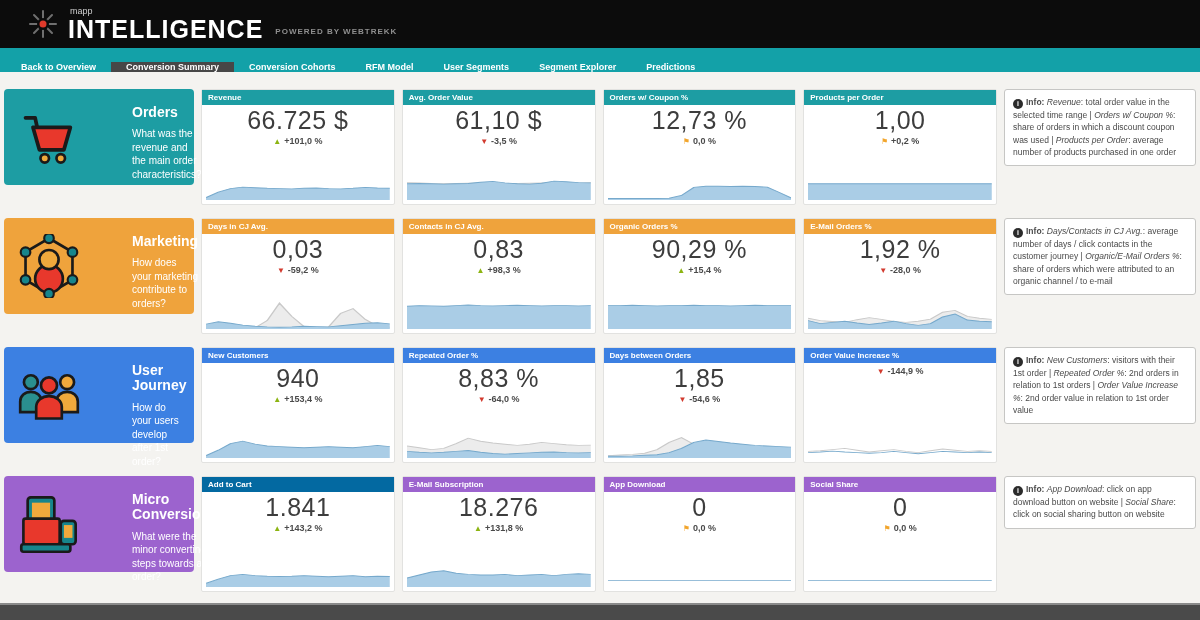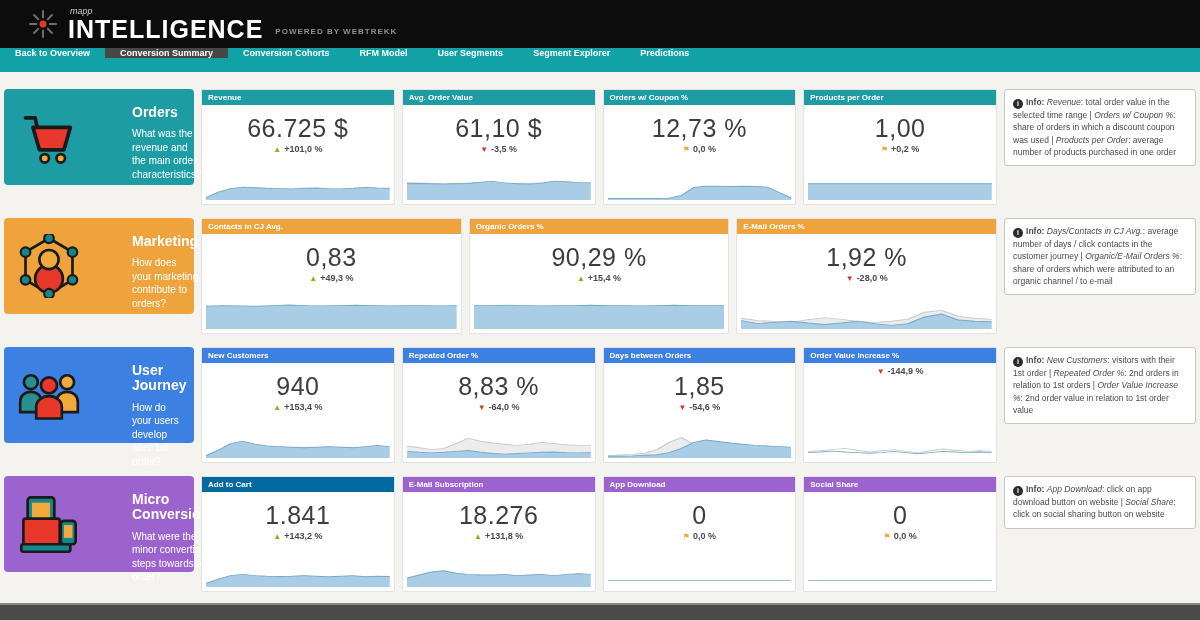--- a/index.html
+++ b/index.html
@@ -7,39 +7,39 @@
   body {
     width:1200px; height:620px; overflow:hidden;
     background:#f4f3f0;
     font-family:"Liberation Sans", sans-serif;
     position:relative;
   }
   
   .topbar { height:48px; background:#0c0c0c; display:flex; align-items:center; padding-left:28px; }
   .logo-star { width:30px; height:30px; margin-right:10px; flex:0 0 auto; }
   .logo-text { display:flex; flex-direction:column; line-height:1; }
-  .brand-small { color:#cfcfcf; font-size:9px; font-style:italic; margin-left:2px; margin-bottom:1px; }
+  .brand-small { color:#cfcfcf; font-size:9px; margin-left:2px; margin-bottom:1px; }
   .brand-main { color:#ffffff; font-size:25px; font-weight:bold; letter-spacing:1px; }
   .brand-sub { color:#8f8f8f; font-size:8px; letter-spacing:1px; font-weight:bold; margin-left:12px; margin-top:14px; }
   
-  .navbar { height:24px; background:#13a1a8; display:flex; align-items:flex-start; }
+  .navbar { height:24px; background:#13a1a8; display:flex; align-items:flex-end; padding-left:6px; }
   .tab { color:#fff; font-size:9px; font-weight:bold; padding:0 15px; display:flex; align-items:center; cursor:pointer; white-space:nowrap; }
   .tab.active { background:#474747; }
   
   .content { padding:17px 4px 0 4px; }
   .row { display:flex; gap:7px; margin-bottom:13px; height:116px; align-items:flex-start; }
   .row-card { width:190px; height:96px; border-radius:4px; color:#fff; display:flex; padding:8px 8px 8px 6px; flex:0 0 auto;gap:40px; }
   .row-icon { width:78px; display:flex; align-items:center; justify-content:center; flex:0 0 auto; }
   .row-icon svg { width:64px; height:64px; }
   .row-text { flex:1; padding-top:8px; padding-left:4px; }
   .row-title { font-size:14px; font-weight:bold; margin:0 0 7px 0; line-height:1.1; }
   .row-desc { font-size:10px; line-height:1.35; margin:0; }
   .kpi-card { flex:1 1 auto; height:116px; background:#fff; border:1px solid #e2e2e0; border-radius:2px; display:flex; flex-direction:column; }
   .kpi-header { height:15px; color:#fff; font-size:8px; font-weight:bold; display:flex; align-items:center; padding:0 6px; flex:0 0 auto; }
-  .kpi-value { text-align:center; font-size:25px; color:#3d3d3d; margin-top:10px; letter-spacing:0.5px; line-height:1.05; }
+  .kpi-value { text-align:center; font-size:25px; color:#3d3d3d; margin-top:2px; letter-spacing:0.5px; line-height:1.05; }
   .kpi-delta { text-align:center; font-size:9px; color:#4a4a4a; font-weight:bold; margin-top:3px; }
   .delta-icon { font-size:8px; margin-right:3px; font-weight:normal; }
   .up   .delta-icon { color:#8cb411; }
   .down .delta-icon { color:#d23a2e; }
   .flat .delta-icon { color:#f2a52c; }
   .spark { display:block; margin:auto 4px 4px 4px; height:30px; width:calc(100% - 8px); flex:0 0 auto; }
   .info-panel { width:192px; flex:0 0 auto; background:#fff; border:1px solid #c6c6c4; border-radius:3px; padding:6px 8px 7px 8px; font-size:8.5px; color:#4a4a4a; line-height:1.45; }
   .info-icon { display:inline-block; width:10px; height:10px; border-radius:50%; background:#2b2b2b; color:#fff; font-size:7px; font-weight:bold; text-align:center; line-height:10px; margin-right:3px; font-style:normal; vertical-align:-1px; }
   .info-prefix { font-weight:bold; }
   .seg-i { font-style:italic; }
@@ -168,26 +168,39 @@
                 <circle cx="8" cy="17" r="4.5"></circle>
             </g>
           </svg>
         </div>
         <div class="row-text">
           <h2 class="row-title">Marketing</h2>
           <p class="row-desc">How does your marketing contribute to orders?</p>
         </div>
       </div>
 
+      <div class="kpi-card">
+        <div class="kpi-header" style="background-color: rgb(239, 163, 60);">Days in CJ Avg.</div>
+        <div class="kpi-value">0,03</div>
+        <div class="kpi-delta down">
+          <span class="delta-icon">▼</span><span>-59,2 %</span>
+        </div>
+        <svg class="spark" viewBox="0 0 100 30" preserveAspectRatio="none">
+            <polygon points="0,30 0.0,28.2 6.7,25.8 13.3,27.3 20.0,28.5 26.7,28.8 33.3,21.6 40.0,4.2 46.7,17.4 53.3,27.6 60.0,28.5 66.7,27.9 73.3,14.4 80.0,9.6 86.7,20.4 93.3,27.0 100.0,28.2 100,30" fill="#ececec"></polygon>
+            <polyline points="0.0,28.2 6.7,25.8 13.3,27.3 20.0,28.5 26.7,28.8 33.3,21.6 40.0,4.2 46.7,17.4 53.3,27.6 60.0,28.5 66.7,27.9 73.3,14.4 80.0,9.6 86.7,20.4 93.3,27.0 100.0,28.2" fill="none" stroke="#c9c9c9" stroke-width="0.9"></polyline>
+            <polygon points="0,30 0.0,25.2 6.7,22.8 13.3,24.3 20.0,26.1 26.7,27.3 33.3,27.9 40.0,28.2 46.7,27.9 53.3,27.3 60.0,27.6 66.7,27.9 73.3,26.7 80.0,25.5 86.7,24.3 93.3,23.7 100.0,24.9 100,30" fill="#aacde6"></polygon>
+            <polyline points="0.0,25.2 6.7,22.8 13.3,24.3 20.0,26.1 26.7,27.3 33.3,27.9 40.0,28.2 46.7,27.9 53.3,27.3 60.0,27.6 66.7,27.9 73.3,26.7 80.0,25.5 86.7,24.3 93.3,23.7 100.0,24.9" fill="none" stroke="#76a9cc" stroke-width="0.9"></polyline>
+          </svg>
+      </div>
 
       <div class="kpi-card">
         <div class="kpi-header" style="background-color: rgb(239, 163, 60);">Contacts in CJ Avg.</div>
         <div class="kpi-value">0,83</div>
         <div class="kpi-delta up">
-          <span class="delta-icon">▲</span><span>+49,3 %</span>
+          <span class="delta-icon">▲</span><span>+98,3 %</span>
         </div>
         <svg class="spark" viewBox="0 0 100 30" preserveAspectRatio="none">
             <polygon points="0,30 0.0,7.2 6.7,6.6 13.3,6.9 20.0,7.2 26.7,6.6 33.3,6.0 40.0,6.6 46.7,6.9 53.3,6.6 60.0,6.3 66.7,6.6 73.3,6.9 80.0,6.6 86.7,6.6 93.3,6.9 100.0,6.6 100,30" fill="#aacde6"></polygon>
             <polyline points="0.0,7.2 6.7,6.6 13.3,6.9 20.0,7.2 26.7,6.6 33.3,6.0 40.0,6.6 46.7,6.9 53.3,6.6 60.0,6.3 66.7,6.6 73.3,6.9 80.0,6.6 86.7,6.6 93.3,6.9 100.0,6.6" fill="none" stroke="#76a9cc" stroke-width="0.9"></polyline>
           </svg>
       </div>
 
       <div class="kpi-card">
         <div class="kpi-header" style="background-color: rgb(239, 163, 60);">Organic Orders %</div>
         <div class="kpi-value">90,29 %</div>

